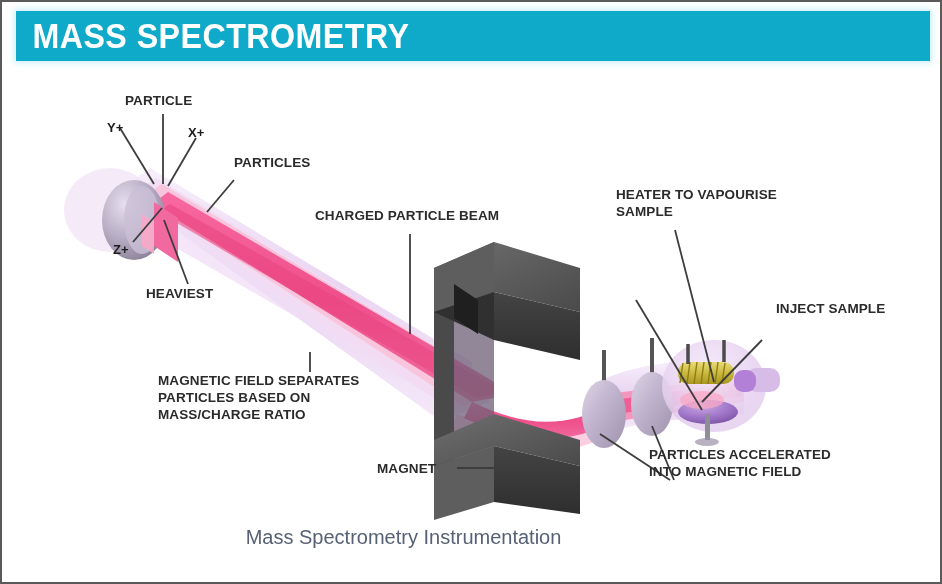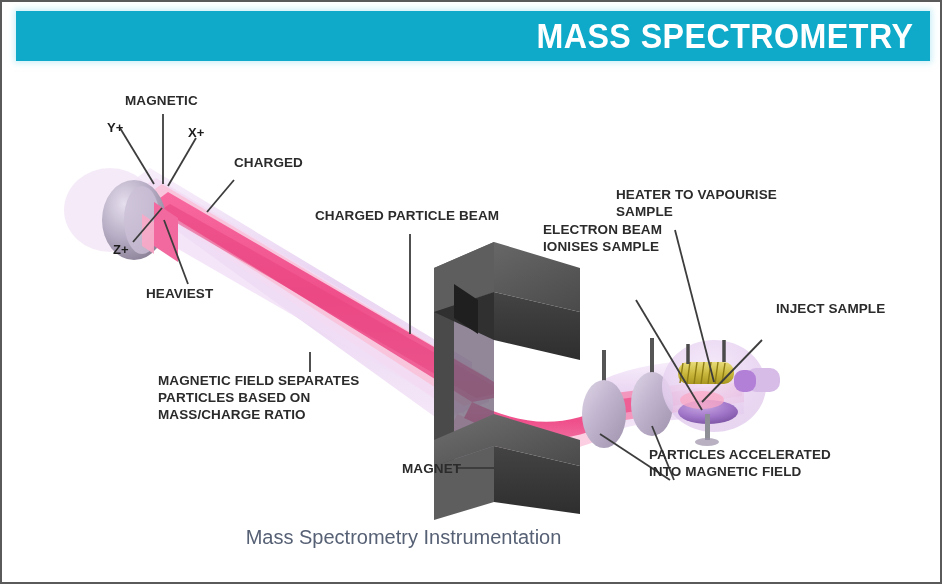--- a/index.html
+++ b/index.html
@@ -21,21 +21,21 @@
   
   #banner {
     position: absolute;
     left: 14px;
     top: 9px;
     width: 914px;
     height: 50px;
     background: #0fa9c9;
     display: flex;
     align-items: center;
-    justify-content: flex-end;
+    justify-content: flex-start;
     box-shadow: 0 0 6px 2px rgba(160, 225, 240, 0.55);
   }
   #banner-title {
     color: #ffffff;
     font-family: "Liberation Sans Narrow", "Liberation Sans", sans-serif;
     font-weight: bold;
     font-size: 35px;
     letter-spacing: 0.5px;
     transform: scaleX(0.92);
     white-space: nowrap;
@@ -260,42 +260,40 @@
         <line x1="673" y1="168" x2="712" y2="320"></line>
 
         <line x1="700" y1="340" x2="760" y2="278"></line>
 
         <line x1="598" y1="372" x2="668" y2="418"></line>
         <line x1="650" y1="364" x2="672" y2="418"></line>
       </g>
     </svg>
   </div>
 
-  <div class="lbl" style="left:123px; top:90px;">MAGNETIC</div>
+  <div class="lbl" style="left:123px; top:90px;">PARTICLE</div>
 
   <div class="ion" style="left:105px; top:118px;">Y+</div>
 
   <div class="ion" style="left:186px; top:123px;">X+</div>
 
   <div class="ion" style="left:111px; top:240px;">Z+</div>
 
-  <div class="lbl" style="left:232px; top:152px;">CHARGED</div>
+  <div class="lbl" style="left:232px; top:152px;">PARTICLES</div>
 
   <div class="lbl" style="left:144px; top:283px;">HEAVIEST</div>
 
   <div class="lbl" style="left:156px; top:370px;">MAGNETIC FIELD SEPARATES
 PARTICLES BASED ON
 MASS/CHARGE RATIO</div>
 
   <div class="lbl" style="left:313px; top:205px;">CHARGED PARTICLE BEAM</div>
 
-  <div class="lbl" style="left:400px; top:458px;">MAGNET</div>
-
-  <div class="lbl" style="left:541px; top:219px;">ELECTRON BEAM
-IONISES SAMPLE</div>
+  <div class="lbl" style="left:375px; top:458px;">MAGNET</div>
+
 
   <div class="lbl" style="left:614px; top:168px;margin-top:16px;">HEATER TO VAPOURISE
 SAMPLE</div>
 
   <div class="lbl" style="left:774px; top:298px;">INJECT SAMPLE</div>
 
 
   <div class="lbl" style="left:647px; top:444px;">PARTICLES ACCELERATED
 INTO MAGNETIC FIELD</div>
 

